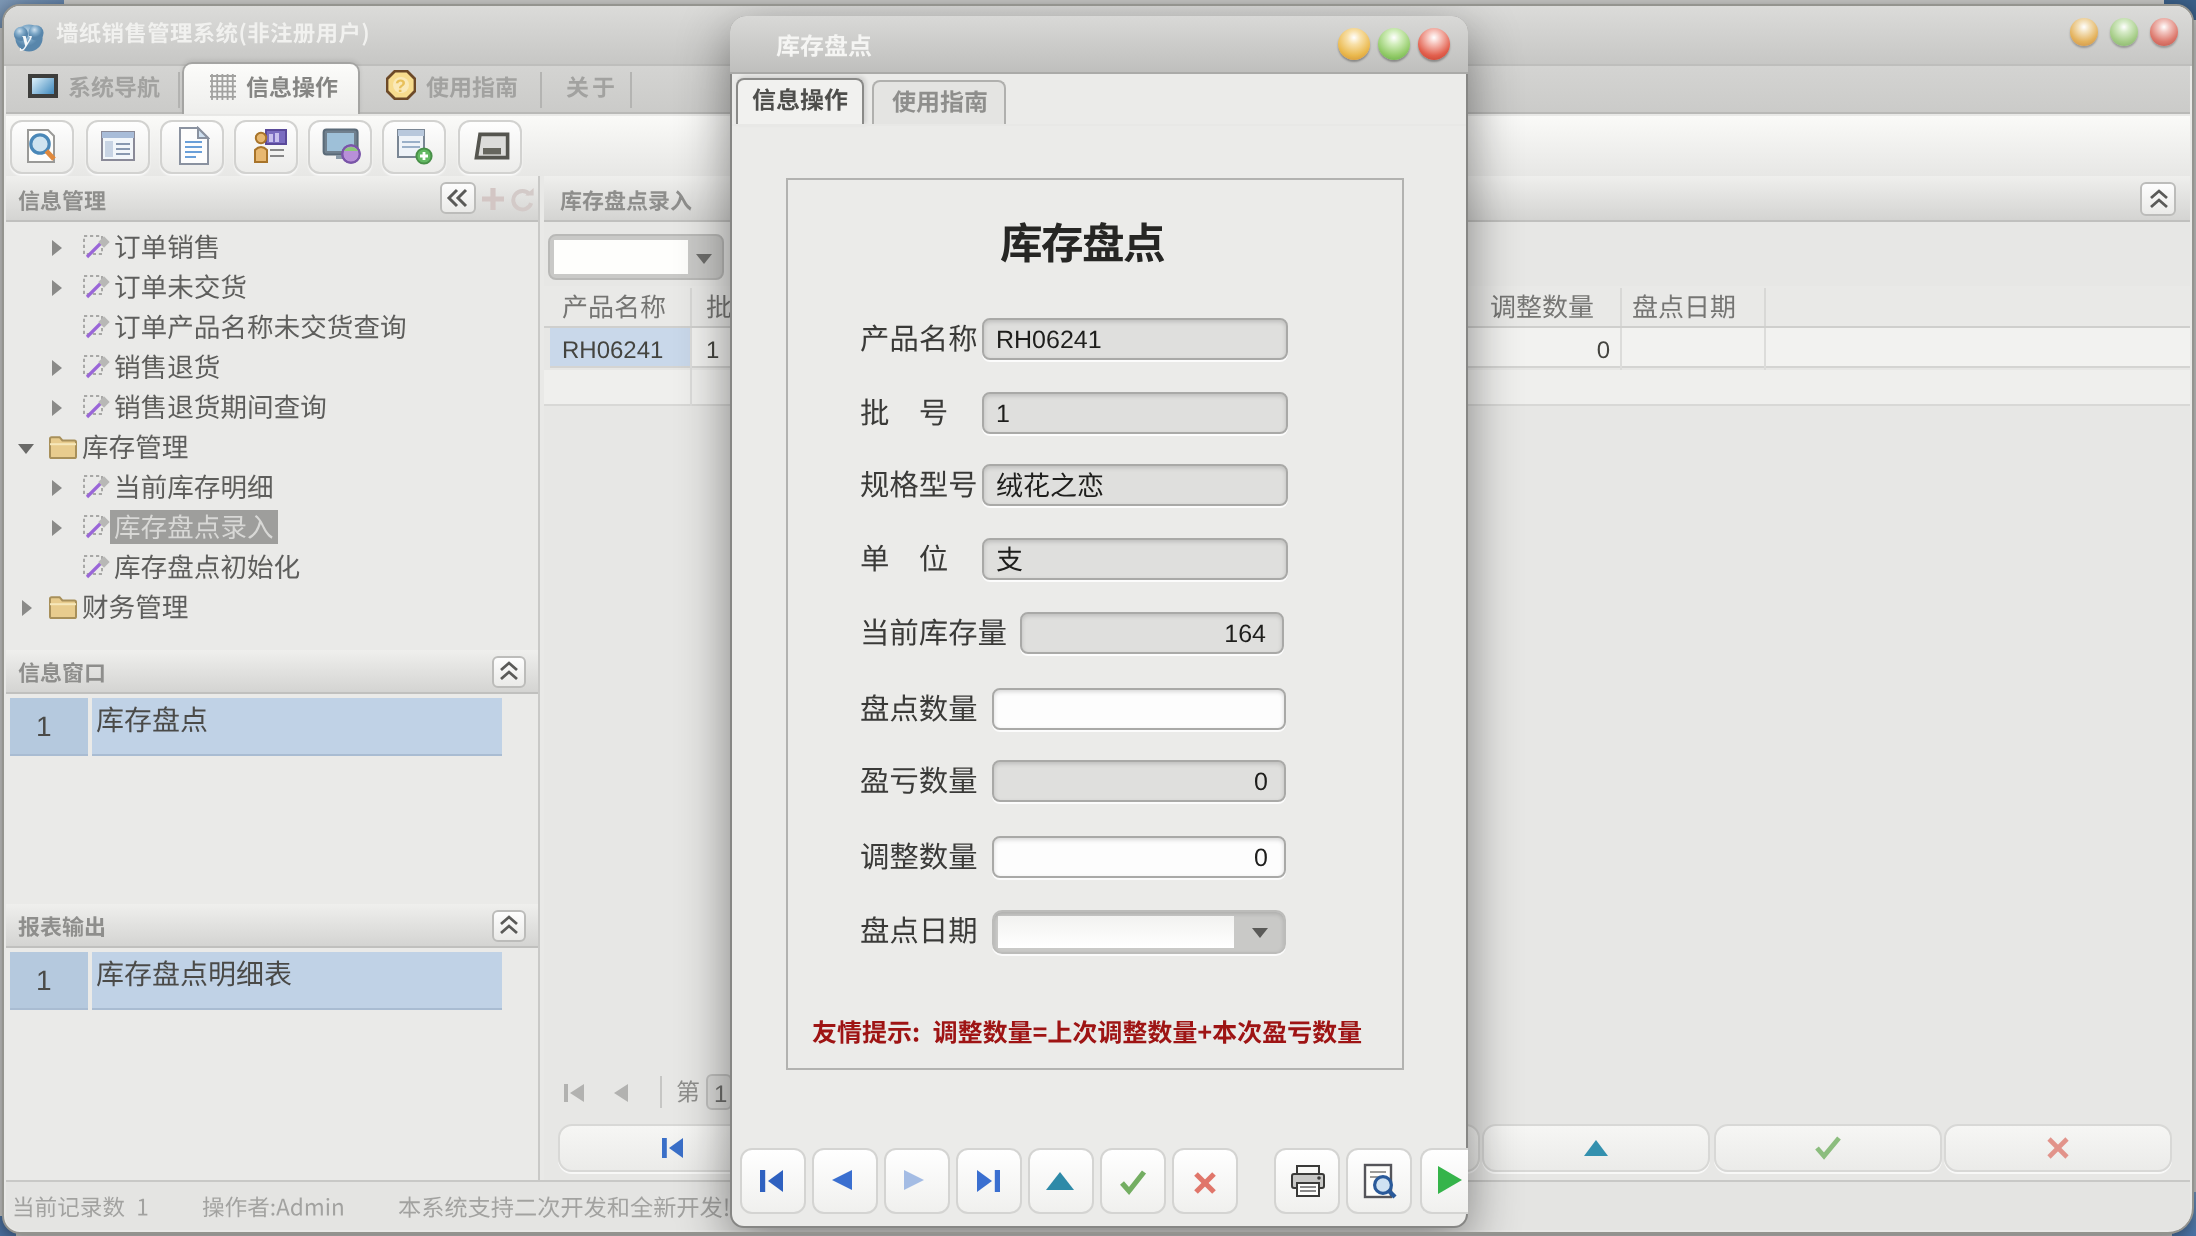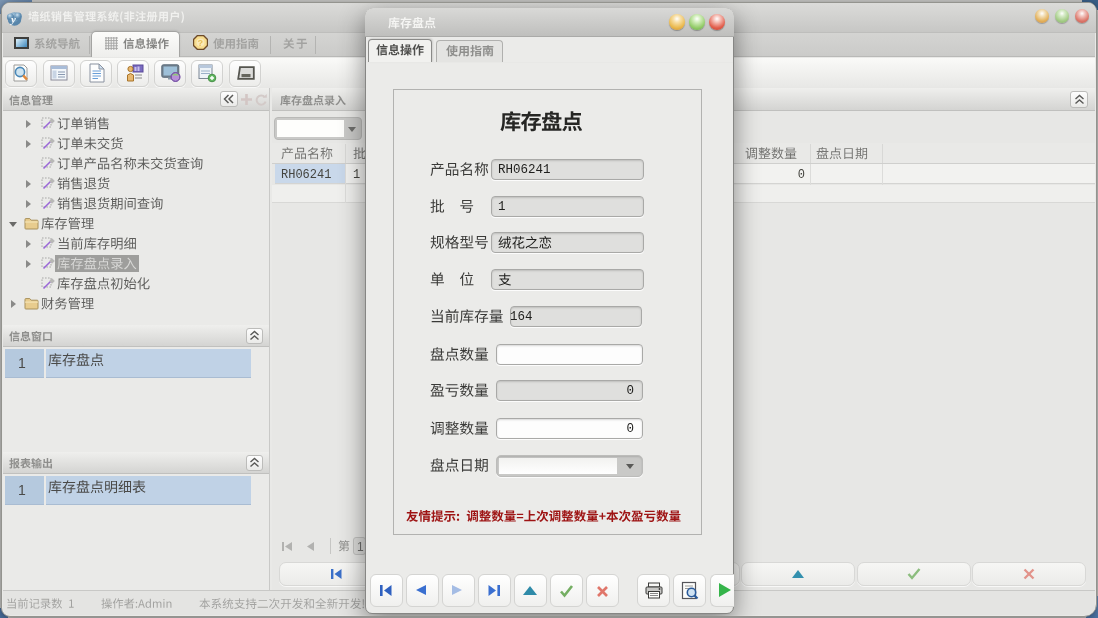--- a/index.html
+++ b/index.html
@@ -1,21 +1,21 @@
 <!DOCTYPE html>
 <html><head><meta charset="utf-8"><style>
 *{margin:0;padding:0;box-sizing:border-box}
 body{width:1098px;height:618px;overflow:hidden;background:#c6c6c4;font-family:"Liberation Sans",sans-serif;position:relative}
 .win{position:absolute;left:1px;top:2px;width:1096px;height:615px;background:#e9e9e7;border:1px solid #94948f;border-radius:9px 9px 13px 9px;box-shadow:0 2px 8px rgba(0,0,0,.4);overflow:hidden}
 .tbtn{position:absolute;background:linear-gradient(#fefefe,#ececea);border:1px solid #d2d2d0;border-radius:6px;box-shadow:0 1px 1px rgba(255,255,255,.8)}
 .phead{position:absolute;background:linear-gradient(#efefed,#d4d4d2);border-bottom:1px solid #c0c0be}
 .cbtn{position:absolute;background:linear-gradient(#fdfdfd,#eaeae8);border:1px solid #bcbcba;border-radius:3px}
 .gfield{position:absolute;background:#dfdfdd;border:1px solid #a9a9a7;border-radius:4px;box-shadow:inset 0 1px 2px rgba(0,0,0,.15),0 1px 0 rgba(255,255,255,.85)}
 .wfield{position:absolute;background:#fdfdfd;border:1px solid #a9a9a7;border-radius:4px;box-shadow:inset 0 1px 2px rgba(0,0,0,.15),0 1px 0 rgba(255,255,255,.85)}
-.mono{font-family:Liberation Mono, monospace}
+.mono{font-family:Liberation Sans, sans-serif}
 .navb{position:absolute;background:linear-gradient(#ffffff,#f0f0ee);border:1px solid #d4d4d2;border-radius:6px}
 .bigb{position:absolute;background:linear-gradient(#f6f6f4,#ebebe9);border:1px solid #d8d8d6;border-radius:7px;box-shadow:0 1px 0 rgba(255,255,255,.7)}
 </style></head><body>
 <div style="position:absolute;left:0;top:0;width:32px;height:14px;background:linear-gradient(140deg,#7d97b4,#54759e)"></div>
 <div style="position:absolute;left:1082px;top:0;width:16px;height:10px;background:#3a5f88"></div>
 <div style="position:absolute;left:1086px;top:596px;width:12px;height:22px;background:linear-gradient(#6f93bc,#4a74a8)"></div>
 <div style="position:absolute;left:0;top:608px;width:8px;height:10px;background:#4a6f9e"></div>
 <div class="win">
     <div style="position:absolute;left:-2px;top:-3px;width:1098px;height:618px">
       <div style="position:absolute;left:2px;top:2px;width:1094px;height:31px;background:linear-gradient(#dcdcda,#c7c7c5);border-radius:8px 8px 0 0;border-bottom:1px solid #bebebc"></div>
@@ -634,21 +634,21 @@
       <svg style="position:absolute;left:430px;top:309px;z-index:11;" width="76" height="17">
         <g fill="#3a3a38" transform="translate(0,12.64) scale(0.01470,-0.01470)">
           <use href="#a5f53" x="0"></use>
           <use href="#a524d" x="1000"></use>
           <use href="#a5e93" x="2000"></use>
           <use href="#a5b58" x="3000"></use>
           <use href="#a91cf" x="4000"></use>
         </g>
       </svg>
       <div class="gfield" style="z-index:11;left:510px;top:306px;width:132px;height:21px"></div>
-      <div class="mono" style="position:absolute;z-index:11;left:510px;top:310px;width:123px;font-size:12.5px;color:#1e1e1c">164</div>
+      <div class="mono" style="position:absolute;z-index:11;left:510px;top:310px;width:123px;text-align:right;font-size:12.5px;color:#1e1e1c">164</div>
       <svg style="position:absolute;left:430px;top:347px;z-index:11;" width="61" height="17">
         <g fill="#3a3a38" transform="translate(0,12.64) scale(0.01470,-0.01470)">
           <use href="#a76d8" x="0"></use>
           <use href="#a70b9" x="1000"></use>
           <use href="#a6570" x="2000"></use>
           <use href="#a91cf" x="3000"></use>
         </g>
       </svg>
       <div class="wfield" style="z-index:11;left:496px;top:344px;width:147px;height:21px"></div>
       <svg style="position:absolute;left:430px;top:383px;z-index:11;" width="61" height="17">

